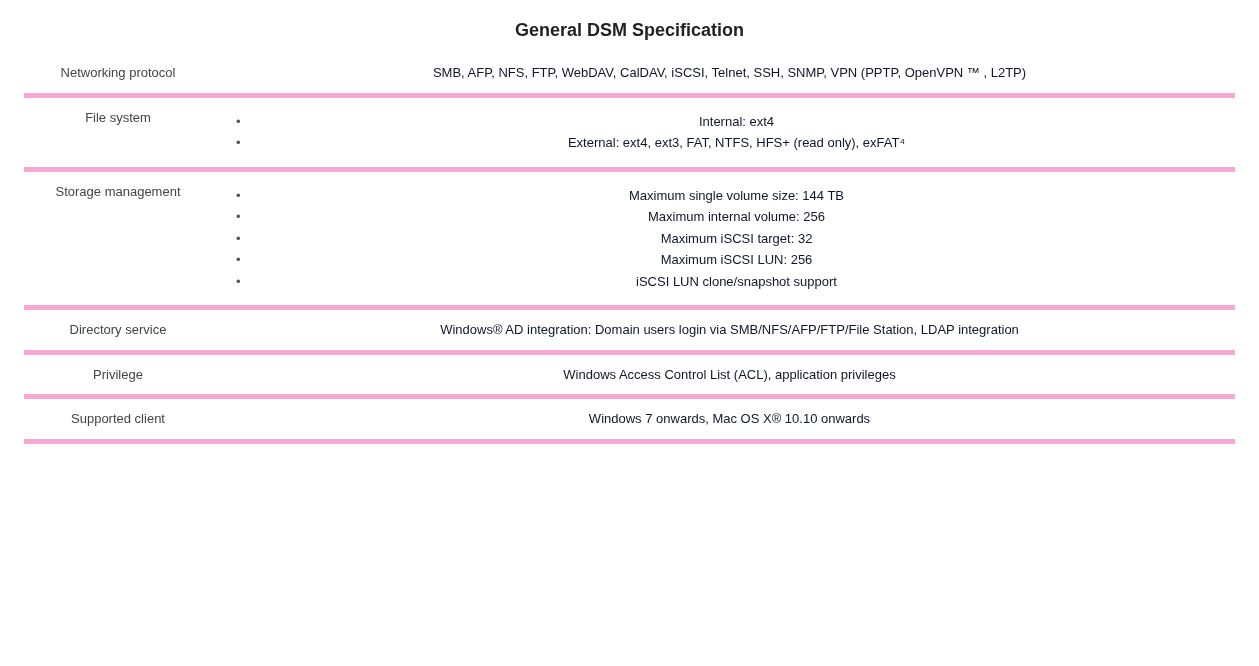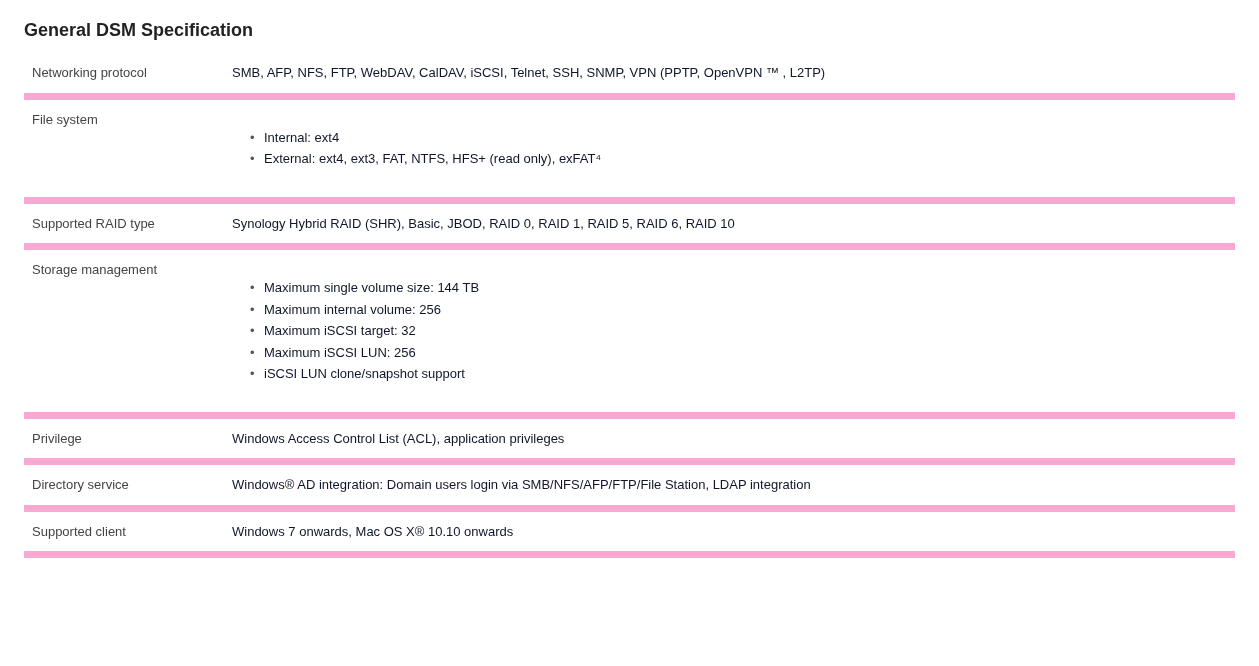--- a/index.html
+++ b/index.html
@@ -1,54 +1,54 @@
 <!DOCTYPE html>
 <html><head>
   <meta charset="utf-8">
   <style>
-    * { box-sizing: border-box; margin: 0; padding: 0; }
+    * { box-sizing: border-box; margin: 0; padding: 0; text-align: center; }
     body {
       font-family: Arial, Helvetica, sans-serif;
       font-size: 13px;
       color: #333;
       background: #fff;
       padding: 20px 24px;
     }
     h1 {
       font-size: 18px;
       font-weight: bold;
       color: #222;
       margin-bottom: 12px;
     }
     table {
       width: 100%;
       border-collapse: collapse;
     }
     tr {
-      border-bottom: 7px solid #f9a8d4;
+      border-bottom: 5px solid #f9a8d4;
     }
     td {
       padding: 10px 8px;
       vertical-align: top;
       line-height: 1.5;
     }
     td:first-child {
       width: 200px;
       color: #444;
       font-weight: normal;
       padding-right: 20px;
       white-space: nowrap;
     }
     td:last-child {
       color: #0f172a;
     }
     ul {
       list-style: none;
       padding: 0;
-      margin: 18px;
+      margin: 4px;
     }
     ul li {
       position: relative;
       padding-left: 14px;
       margin-bottom: 2px;
     }
     ul li::before {
       content: "•";
       position: absolute;
       left: 0;
@@ -69,41 +69,37 @@
       <tr>
         <td>File system</td>
         <td>
           <ul>
             <li>Internal: ext4</li>
             <li>External: ext4, ext3, FAT, NTFS, HFS+ (read only), exFAT⁴</li>
           </ul>
         </td>
       </tr>
       <tr>
-        <td>Supported RAID type</td>
-        <td>Synology Hybrid RAID (SHR), Basic, JBOD, RAID 0, RAID 1, RAID 5, RAID 6, RAID 10</td>
-      </tr>
-      <tr>
         <td>Storage management</td>
         <td>
           <ul>
             <li>Maximum single volume size: 144 TB</li>
             <li>Maximum internal volume: 256</li>
             <li>Maximum iSCSI target: 32</li>
             <li>Maximum iSCSI LUN: 256</li>
             <li>iSCSI LUN clone/snapshot support</li>
           </ul>
         </td>
       </tr>
       <tr>
+        <td>Directory service</td>
+        <td>Windows® AD integration: Domain users login via SMB/NFS/AFP/FTP/File Station, LDAP integration</td>
+      </tr>
+      <tr>
         <td>Privilege</td>
         <td>Windows Access Control List (ACL), application privileges</td>
-      </tr>
-      <tr>
-        <td>Directory service</td>
-        <td>Windows® AD integration: Domain users login via SMB/NFS/AFP/FTP/File Station, LDAP integration</td>
       </tr>
       <tr>
         <td>Supported client</td>
         <td>Windows 7 onwards, Mac OS X® 10.10 onwards</td>
       </tr>
     </tbody>
 </table>
 
 </body></html>

